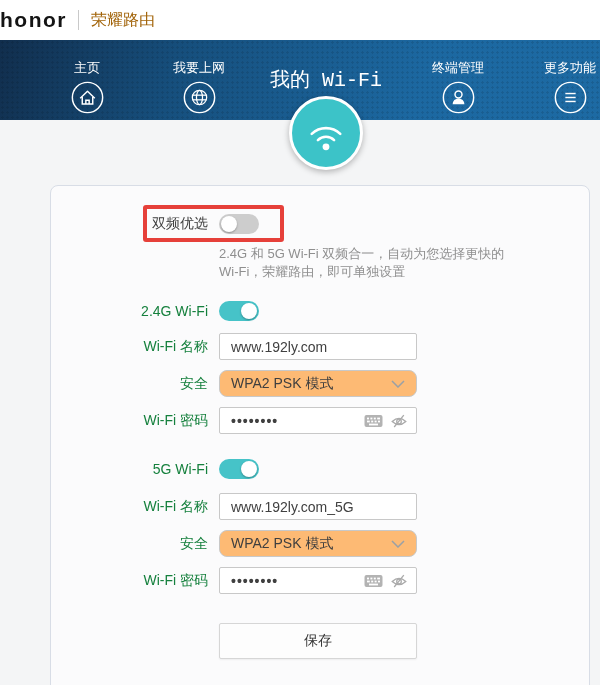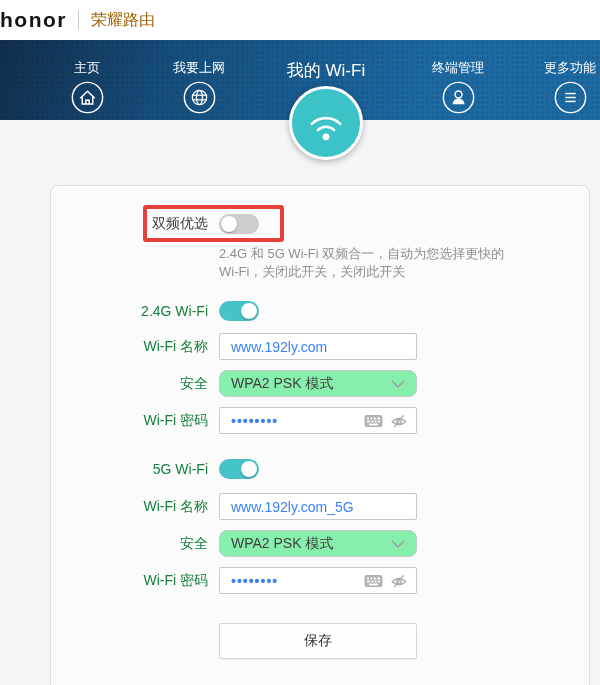--- a/index.html
+++ b/index.html
@@ -15,21 +15,21 @@
   
   .nav { position:relative; height:80px; z-index:5;
     background-image:
       radial-gradient(rgba(0,0,0,0.10) 1px, transparent 1.3px),
       linear-gradient(108deg,#112e4d 0%, #164f7d 30%, #1c68a1 70%, #1d6aa3 100%);
     background-size:5px 5px, 100% 100%; }
   .tab { position:absolute; top:0; width:96px; transform:translateX(-50%); text-align:center; cursor:pointer; }
   .tab-label { margin-top:20px; font-size:13px; line-height:16px; color:#ffffff; white-space:nowrap; }
   .tab-icon { margin:5px auto 0; width:33px; height:33px; display:block; }
   .tab-active { width:120px; }
-  .tab-active .tab-label { margin-top:21px; font-size:17px; line-height:20px; }
+  .tab-active .tab-label { margin-top:31px; font-size:20px; line-height:20px;font-family:Liberation Mono, monospace; }
   .wifi-circle { margin:5px auto 0; width:74px; height:74px; border-radius:50%;
     background:#3cc3c8; border:3px solid #ffffff; box-shadow:0 2px 6px rgba(0,0,0,0.28);
     display:flex; align-items:center; justify-content:center; }
 
   
   .content { position:relative; height:565px; }
   .panel { position:absolute; left:50px; top:65px; width:540px; height:660px;
     background:#fbfbfc; border:1px solid #d8dde6; border-radius:8px; }
 
   .row { position:absolute; left:0; display:flex; align-items:center; width:100%; }
@@ -45,29 +45,29 @@
   .toggle { position:relative; width:40px; height:20px; border-radius:10px; cursor:pointer; flex:none; }
   .toggle.off { background:#cdcdcd; }
   .toggle.on  { background:#46c3c8; }
   .toggle .knob { position:absolute; top:2px; width:16px; height:16px; border-radius:50%;
     background:#ffffff; box-shadow:0 1px 2px rgba(0,0,0,0.3); }
   .toggle.off .knob { left:2px; }
   .toggle.on  .knob { right:2px; }
 
   
   .text-input { width:198px; height:27px; border:1px solid #c8c8c8; border-radius:2px;
-    background:#ffffff; font-size:14px; color:#3b82f6; padding:0 11px;
+    background:#ffffff; font-size:14px; color:#404040; padding:0 11px;
     font-family:"Liberation Sans","DejaVu Sans",sans-serif; outline:none; }
   .pwd-wrap { position:relative; width:198px; }
   .pwd-wrap .text-input { width:198px; padding-right:58px; letter-spacing:1px; font-weight:bold; }
   .pwd-icons { position:absolute; right:9px; top:0; height:27px; display:flex; align-items:center; gap:7px; }
   .pwd-icons svg { display:block; cursor:pointer; }
 
   .select-box { width:198px; height:27px; border:1px solid #c8c8c8; border-radius:8px;
-    background:#86efac; display:flex; align-items:center; justify-content:space-between;
+    background:#fdba74; display:flex; align-items:center; justify-content:space-between;
     padding:0 11px; font-size:14px; color:#3f3f3f; cursor:pointer; }
 
   .save-btn { position:absolute; left:168px; top:437px; width:198px; height:36px;
     background:#fdfdfd; border:1px solid #d6d6d6; border-radius:2px;
     font-size:14px; color:#333; cursor:pointer; box-shadow:0 1px 2px rgba(0,0,0,0.06);
     font-family:"Liberation Sans","DejaVu Sans",sans-serif; }
 
   
   .r-dualband { top:20px; height:36px; }
   .r-t24  { top:115px; height:20px; }
@@ -149,21 +149,21 @@
 
     <div class="row r-dualband">
       <div class="row-label" style="color:#3d3d3d">双频优选</div>
       <div class="toggle row-gap off">
         <div class="knob"></div>
       </div>
     </div>
 
     <div class="desc">
       <div>2.4G 和 5G Wi-Fi 双频合一，自动为您选择更快的</div>
-      <div>Wi-Fi，关闭此开关，关闭此开关</div>
+      <div>Wi-Fi，荣耀路由，即可单独设置</div>
     </div>
 
     <div class="row r-t24">
       <div class="row-label">2.4G Wi-Fi</div>
       <div class="toggle row-gap on">
         <div class="knob"></div>
       </div>
     </div>
 
     <div class="row r-n24">

